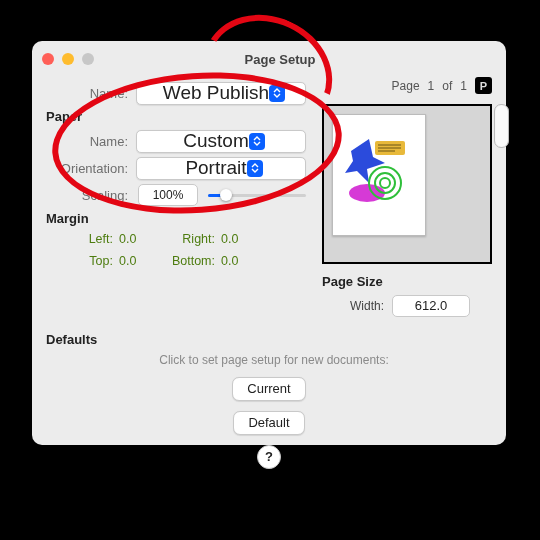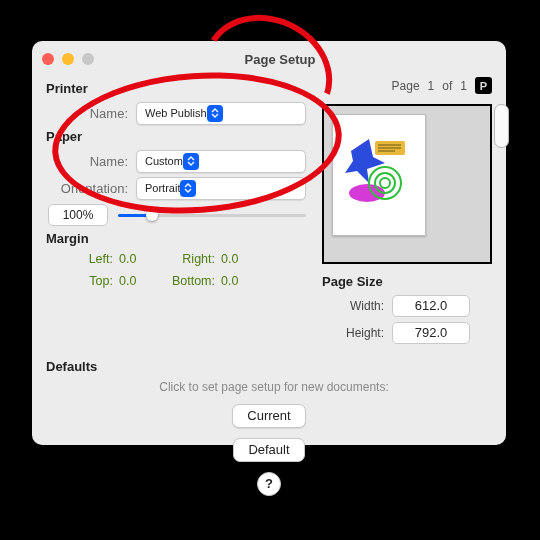--- a/index.html
+++ b/index.html
@@ -9,21 +9,21 @@
 .tl { width:12px; height:12px; border-radius:50%; }
 .tl.red{background:#ff5f57;} .tl.yel{background:#febc2e;} .tl.grn{background:#c7c7c7;}
 .title { width:100%; text-align:center; font-weight:600; color:#444; }
 .body { padding:0 14px 12px 14px; }
 .cols { display:flex; gap:16px; }
 .leftcol { flex:1; }
 .rightcol { width:170px; }
 .sectionhead { font-weight:600; margin:4px 0 6px 0; }
 .row { display:flex; align-items:center; margin:5px 0; height:22px; }
 .lbl { width:82px; text-align:right; color:#6e6e6e; padding-right:8px; }
-.select { flex:1; height:21px; background:#fff; border:0.5px solid #c9c9c9; border-radius:5px; display:flex; align-items:center; justify-content:flex-start; padding:0 2px 0 8px; box-shadow:0 0.5px 1px rgba(0,0,0,.08); font-size:11px; }
+.select { flex:1; height:21px; background:#fff; border:0.5px solid #c9c9c9; border-radius:5px; display:flex; align-items:center; justify-content:center; padding:0 2px 0 8px; box-shadow:0 0.5px 1px rgba(0,0,0,.08); font-size:19px; }
 .select .arrows { width:16px; height:17px; background:#0a60ff; border-radius:4px; display:flex; flex-direction:column; align-items:center; justify-content:center; gap:0px; }
 .select .arrows svg{display:block}
 .scalingval { width:58px; height:20px; background:#fff; border:0.5px solid #c9c9c9; border-radius:5px; text-align:center; line-height:20px; margin-left:2px; font-size:12px;}
 .slider { flex:1; margin-left:10px; position:relative; height:20px; }
 .track { position:absolute; top:9px; left:0; right:0; height:3px; background:#d0d0d0; border-radius:2px; }
 .trackfill { position:absolute; top:9px; left:0; width:18%; height:3px; background:#0a60ff; border-radius:2px; }
 .thumb { position:absolute; top:4px; left:18%; margin-left:-6px; width:12px; height:12px; background:#fff; border-radius:50%; box-shadow:0 1px 3px rgba(0,0,0,.4); }
 .margingrid { display:grid; grid-template-columns:65px 32px 70px 32px; row-gap:8px; align-items:center; color:#4d7c0f; font-size:12.5px; margin-left:8px; }
 .margingrid .ml{text-align:right; padding-right:6px;}
 .pageinfo { display:flex; justify-content:flex-end; align-items:center; gap:8px; font-size:12px; color:#555; margin-bottom:10px;text-align:right; }
@@ -54,21 +54,20 @@
       <div class="tl red"></div>
       <div class="tl yel"></div>
       <div class="tl grn"></div>
     </div>
     <div class="title">Page Setup</div>
   </div>
 
   <div class="body">
     <div class="cols">
       <div class="leftcol">
-        <div class="sectionhead">Printer</div>
         <div class="row">
           <div class="lbl">Name:</div>
           <div class="select">
             <span>Web Publish</span>
             <span class="arrows">
               <svg width="8" height="5" viewBox="0 0 8 5">
                   <path d="M1 4 L4 1 L7 4" fill="none" stroke="#fff" stroke-width="1.4"></path>
                 </svg>
               <svg width="8" height="5" viewBox="0 0 8 5">
                   <path d="M1 1 L4 4 L7 1" fill="none" stroke="#fff" stroke-width="1.4"></path>
@@ -100,20 +99,21 @@
               <svg width="8" height="5" viewBox="0 0 8 5">
                   <path d="M1 4 L4 1 L7 4" fill="none" stroke="#fff" stroke-width="1.4"></path>
                 </svg>
               <svg width="8" height="5" viewBox="0 0 8 5">
                   <path d="M1 1 L4 4 L7 1" fill="none" stroke="#fff" stroke-width="1.4"></path>
                 </svg>
             </span>
           </div>
         </div>
         <div class="row">
+          <div class="lbl">Scaling:</div>
           <div class="scalingval">100%</div>
           <div class="slider">
             <div class="track"></div>
             <div class="trackfill"></div>
             <div class="thumb"></div>
           </div>
         </div>
 
         <div class="sectionhead">Margin</div>
         <div class="margingrid">
@@ -153,24 +153,20 @@
             </div>
           </div>
           <div class="scroller"></div>
         </div>
 
         <div class="sectionhead" style="margin-top:10px">Page Size</div>
         <div class="sizerow">
           <div class="sizelbl">Width:</div>
           <div class="sizeval">612.0</div>
         </div>
-        <div class="sizerow">
-          <div class="sizelbl">Height:</div>
-          <div class="sizeval">792.0</div>
-        </div>
       </div>
     </div>
 
     <div class="defaults">
       <div class="sectionhead">Defaults</div>
       <div class="defrow">
         <div class="defhint">Click to set page setup for new documents:</div>
         <div class="btn">Current</div>
         <div class="btn">Default</div>
         <div class="btn helpbtn">?</div>

